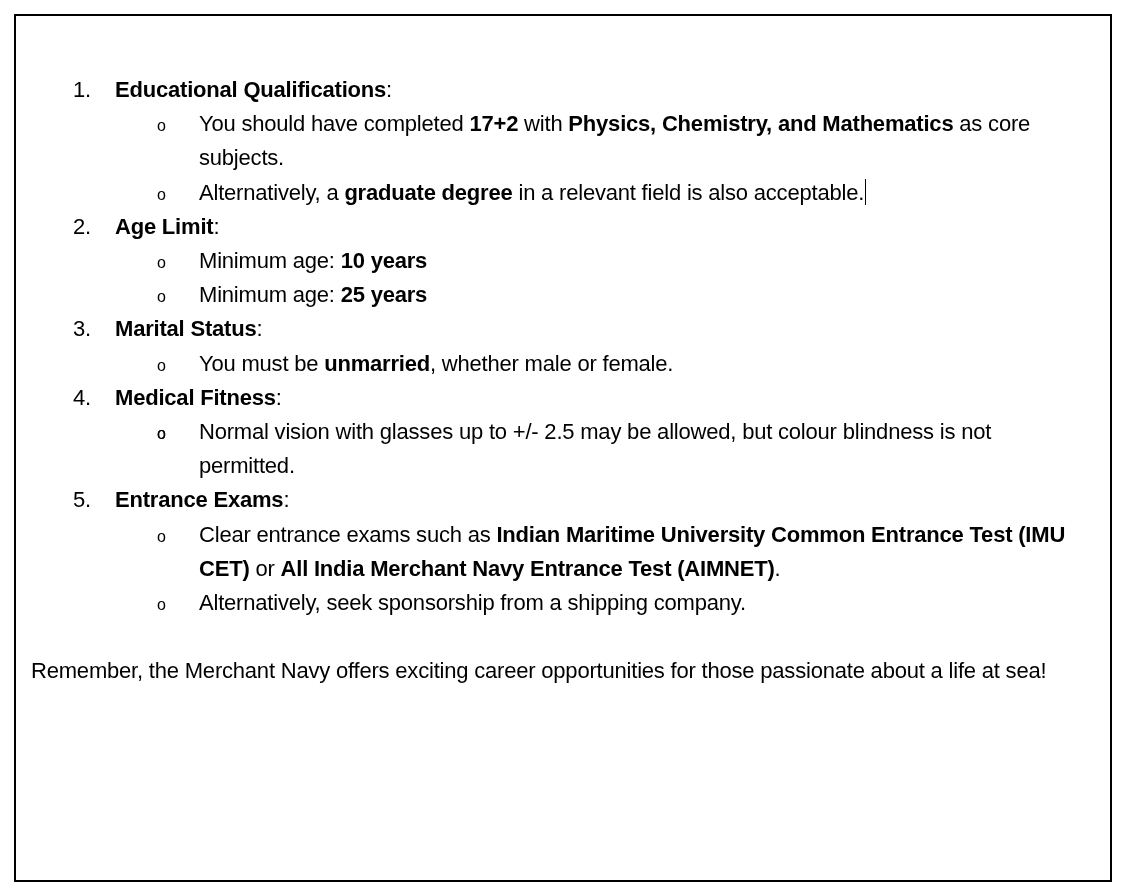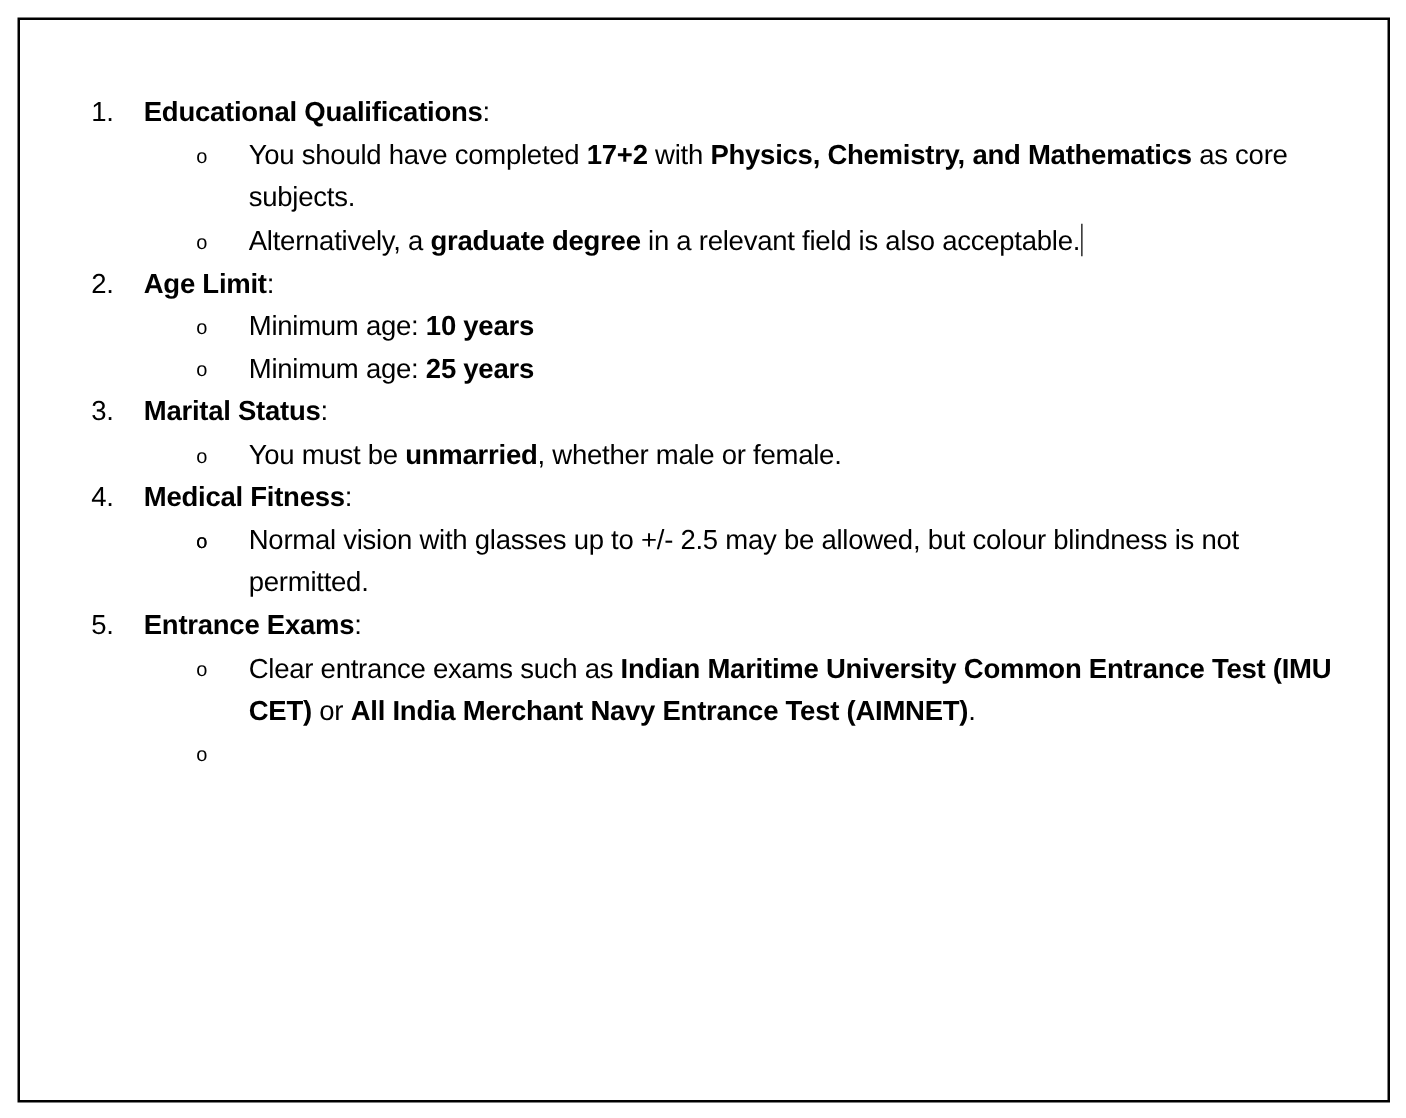--- a/index.html
+++ b/index.html
@@ -37,17 +37,18 @@
         </ul></li>
       <li class="num-item"><span class="num">3.</span><b>Marital Status</b><span>:</span><ul>
           <li class="sub-item"><span class="bullet">o</span><span>You must be </span><b>unmarried</b><span>, whether male or female.</span></li>
         </ul></li>
       <li class="num-item"><span class="num">4.</span><b>Medical Fitness</b><span>:</span><ul>
           <li class="sub-item"><span class="bullet">o</span></li>
           <li class="sub-item"><span class="bullet">o</span><span>Normal vision with glasses up to +/- 2.5 may be allowed, but colour blindness is not permitted.</span></li>
         </ul></li>
       <li class="num-item"><span class="num">5.</span><b>Entrance Exams</b><span>:</span><ul>
           <li class="sub-item"><span class="bullet">o</span><span>Clear entrance exams such as </span><b>Indian Maritime University Common Entrance Test (IMU CET)</b><span> or </span><b>All India Merchant Navy Entrance Test (AIMNET)</b><span>.</span></li>
-          <li class="sub-item"><span class="bullet">o</span></li>
+          <li class="sub-item"><span class="bullet">o</span><span>Alternatively, seek sponsorship from a shipping company.</span></li>
         </ul></li>
     </ol>
   <div class="gap"></div>
+  <p>Remember, the Merchant Navy offers exciting career opportunities for those passionate about a life at sea!</p>
 </div>
 
 </body></html>

